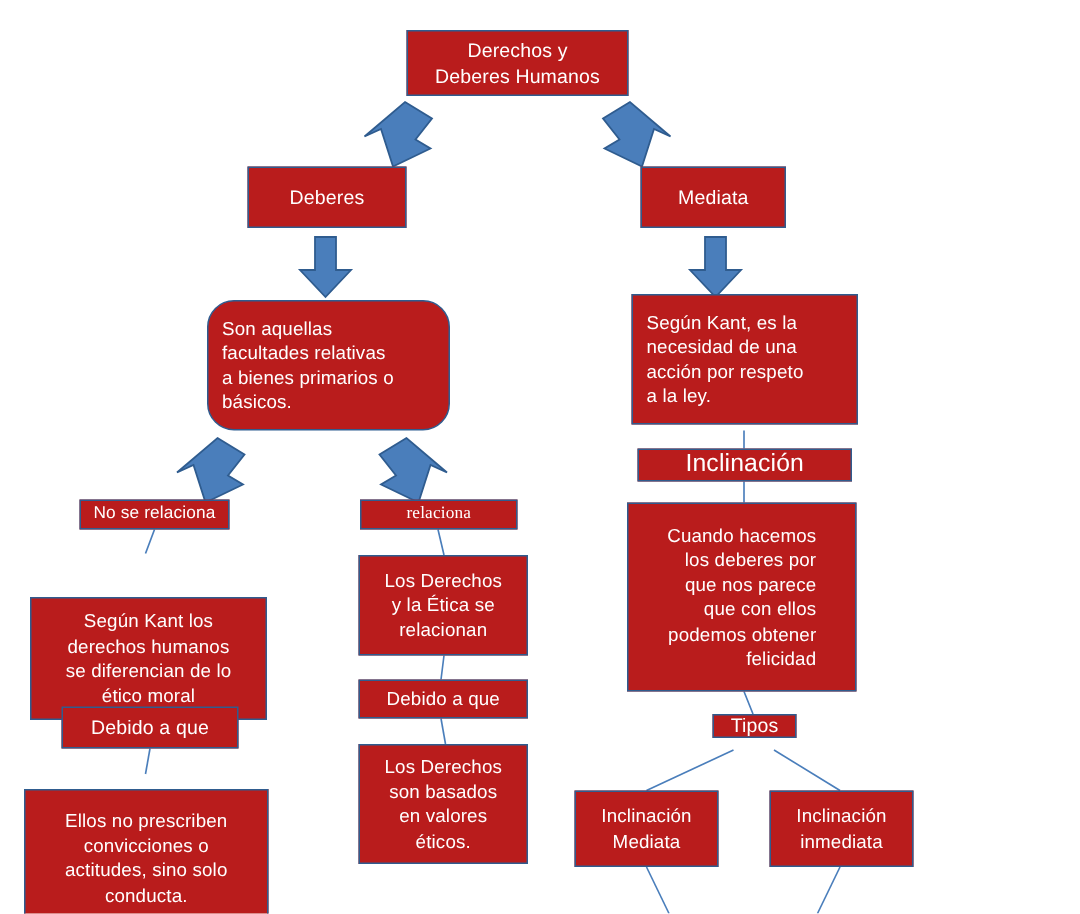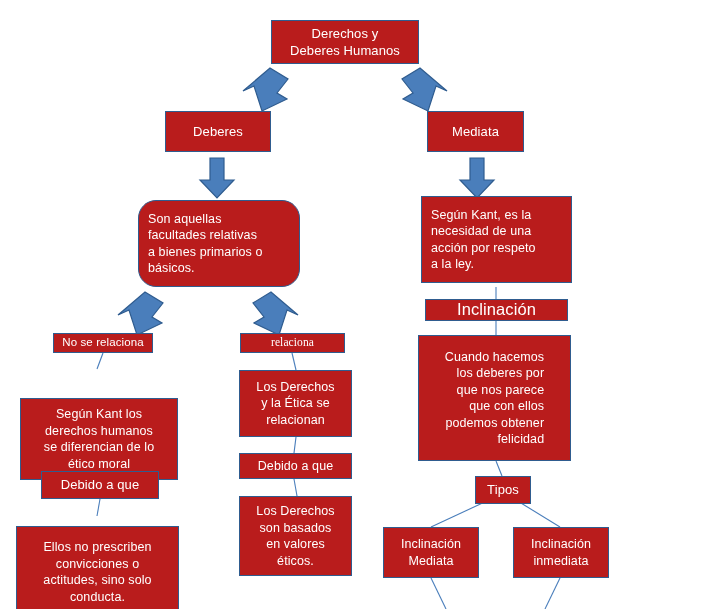--- a/index.html
+++ b/index.html
@@ -147,21 +147,21 @@
 
   <div class="node s11" style="left:240px; top:333px; width:105px; height:20px;font-family:Liberation Serif, serif;">relaciona</div>
 
   <div class="node s12" style="left:418px; top:335px; width:153px; height:126px;text-align:right;">Cuando hacemos
 los deberes por
 que nos parece
 que con ellos
 podemos  obtener
 felicidad</div>
 
-  <div class="node s13" style="left:475px; top:476px; width:56px; height:28px;">Tipos</div>
+  <div class="node s13" style="left:475px; top:476px; width:56px; height:16px;">Tipos</div>
 
   <div class="node s12" style="left:383px; top:527px; width:96px; height:51px;">Inclinación
 Mediata</div>
 
   <div class="node s12" style="left:513px; top:527px; width:96px; height:51px;">Inclinación
 inmediata</div>
 
   <div class="node s12" style="left:20px; top:369px; width:158px; height:82px;margin-top:29px;">Según Kant los
 derechos  humanos
 se diferencian de lo

